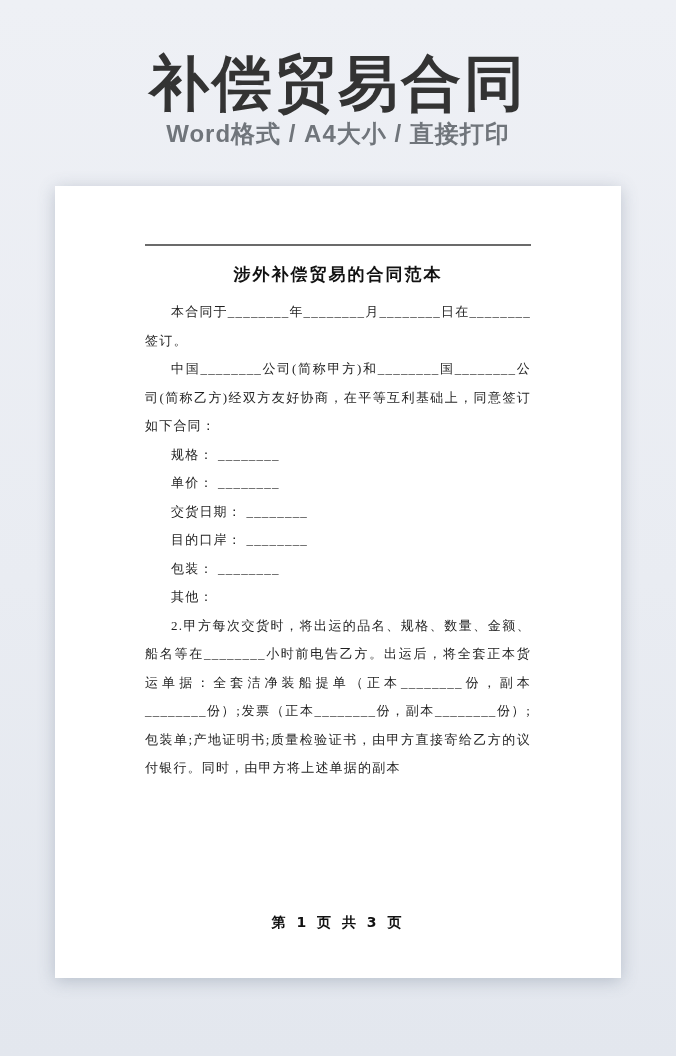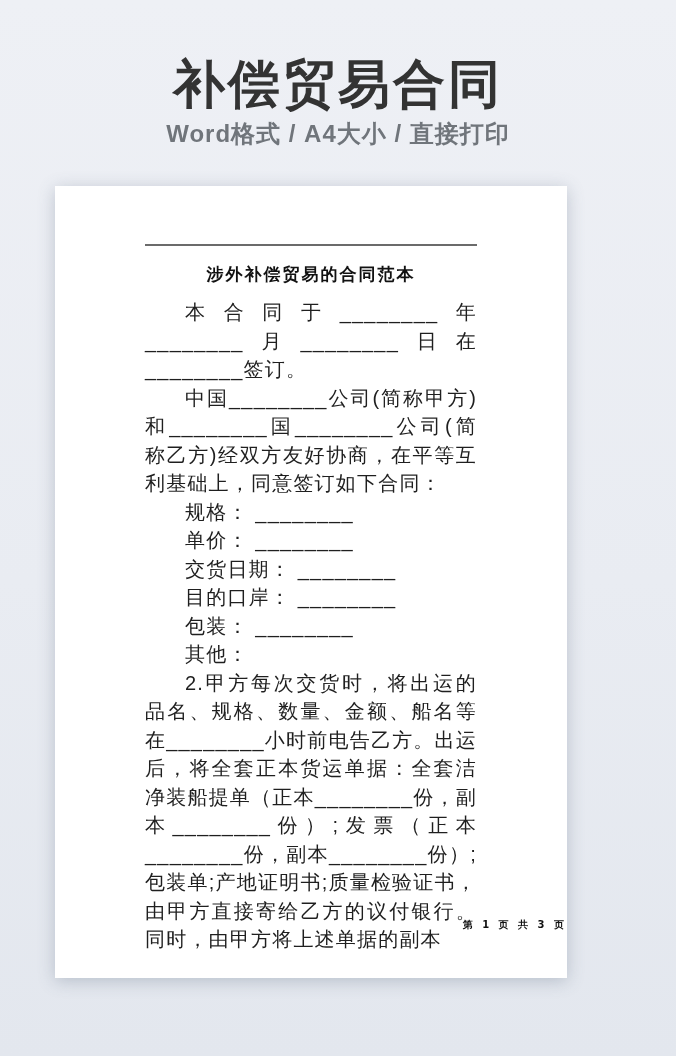--- a/index.html
+++ b/index.html
@@ -15,41 +15,41 @@
     font-family: "Liberation Sans", "DejaVu Sans", sans-serif;
   }
 
   
   .site-header {
     text-align: center;
     padding-top: 60px;
   }
   .site-header h1 {
     margin: 0;
-    font-size: 52px;
+    font-size: 60px;
     line-height: 48px;
     font-weight: bold;
     color: #333333;
     letter-spacing: 3px;
   }
   .site-header .subtitle {
     margin: 12px 0 0 0;
     font-size: 24px;
     line-height: 28px;
     font-weight: bold;
     color: #70757b;
     letter-spacing: 1px;
   }
 
   
   .paper {
     position: absolute;
     left: 55px;
     top: 186px;
-    width: 512px;
+    width: 566px;
     height: 792px;
     background: #ffffff;
     box-shadow: 0 3px 16px rgba(80, 95, 120, 0.30);
     box-sizing: border-box;
     padding: 58px 90px 0 90px;
   }
 
   .doc-rule {
     border: none;
     height: 2px;
@@ -62,39 +62,39 @@
     text-align: center;
     font-size: 17px;
     line-height: 24px;
     font-weight: bold;
     color: #111111;
     letter-spacing: 2px;
     font-family: "DejaVu Serif", "Liberation Serif", serif;
   }
 
   .doc-body {
-    font-family: Liberation Sans, sans-serif;
-    font-size: 20px;
+    font-family: Liberation Serif, serif;
+    font-size: 13px;
     line-height: 28.5px;
     color: #1f1f1f;
     text-align: justify;
     letter-spacing: 1.2px;
   }
   .doc-body p {
     margin: 0;
     text-indent: 2em;
   }
 
   .doc-footer {
     position: absolute;
     left: 0;
     right: 0;
     bottom: 46px;
-    text-align: right;
-    font-size: 10px;
+    text-align: center;
+    font-size: 14px;
     font-weight: bold;
     color: #111111;
     letter-spacing: 3px;
     font-family: "DejaVu Sans", "Liberation Sans", sans-serif;
   }
 </style>
 </head>
 <body>
 
 <div class="site-header">

